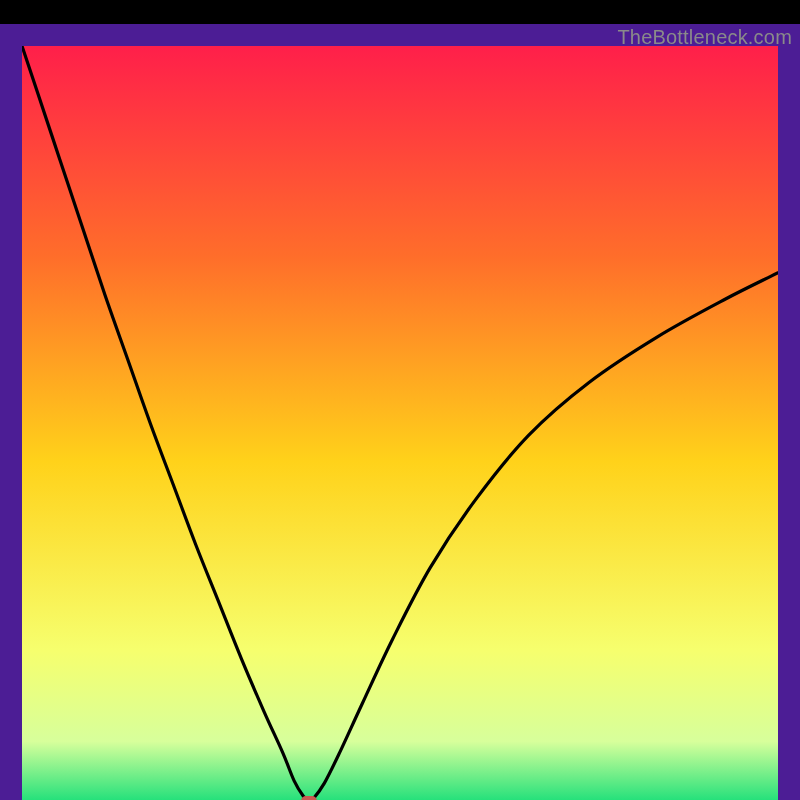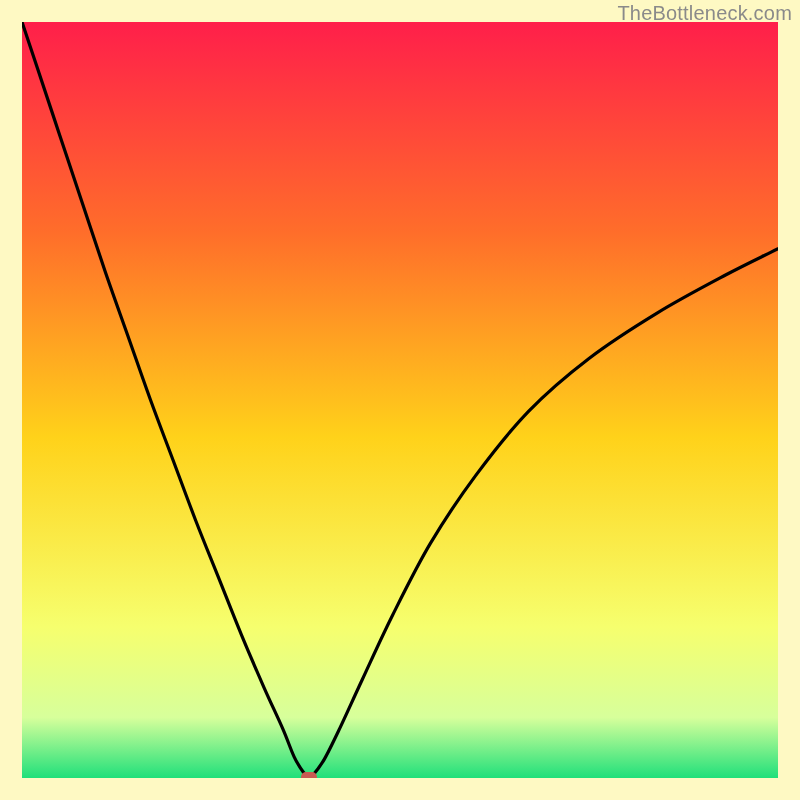--- a/index.html
+++ b/index.html
@@ -6,21 +6,22 @@
     margin: 0;
     padding: 0;
     width: 800px;
     height: 800px;
     background: #000;
     overflow: hidden;
   }
   .frame {
     position: absolute;
     inset: 0;
-    background: #fef9c3;
+    background: #4c1d95;
+    margin-top: 24px;
   }
   .plot {
     position: absolute;
     left: 22px;
     top: 22px;
     width: 756px;
     height: 756px;
     overflow: hidden;
   }
   .gradient {

